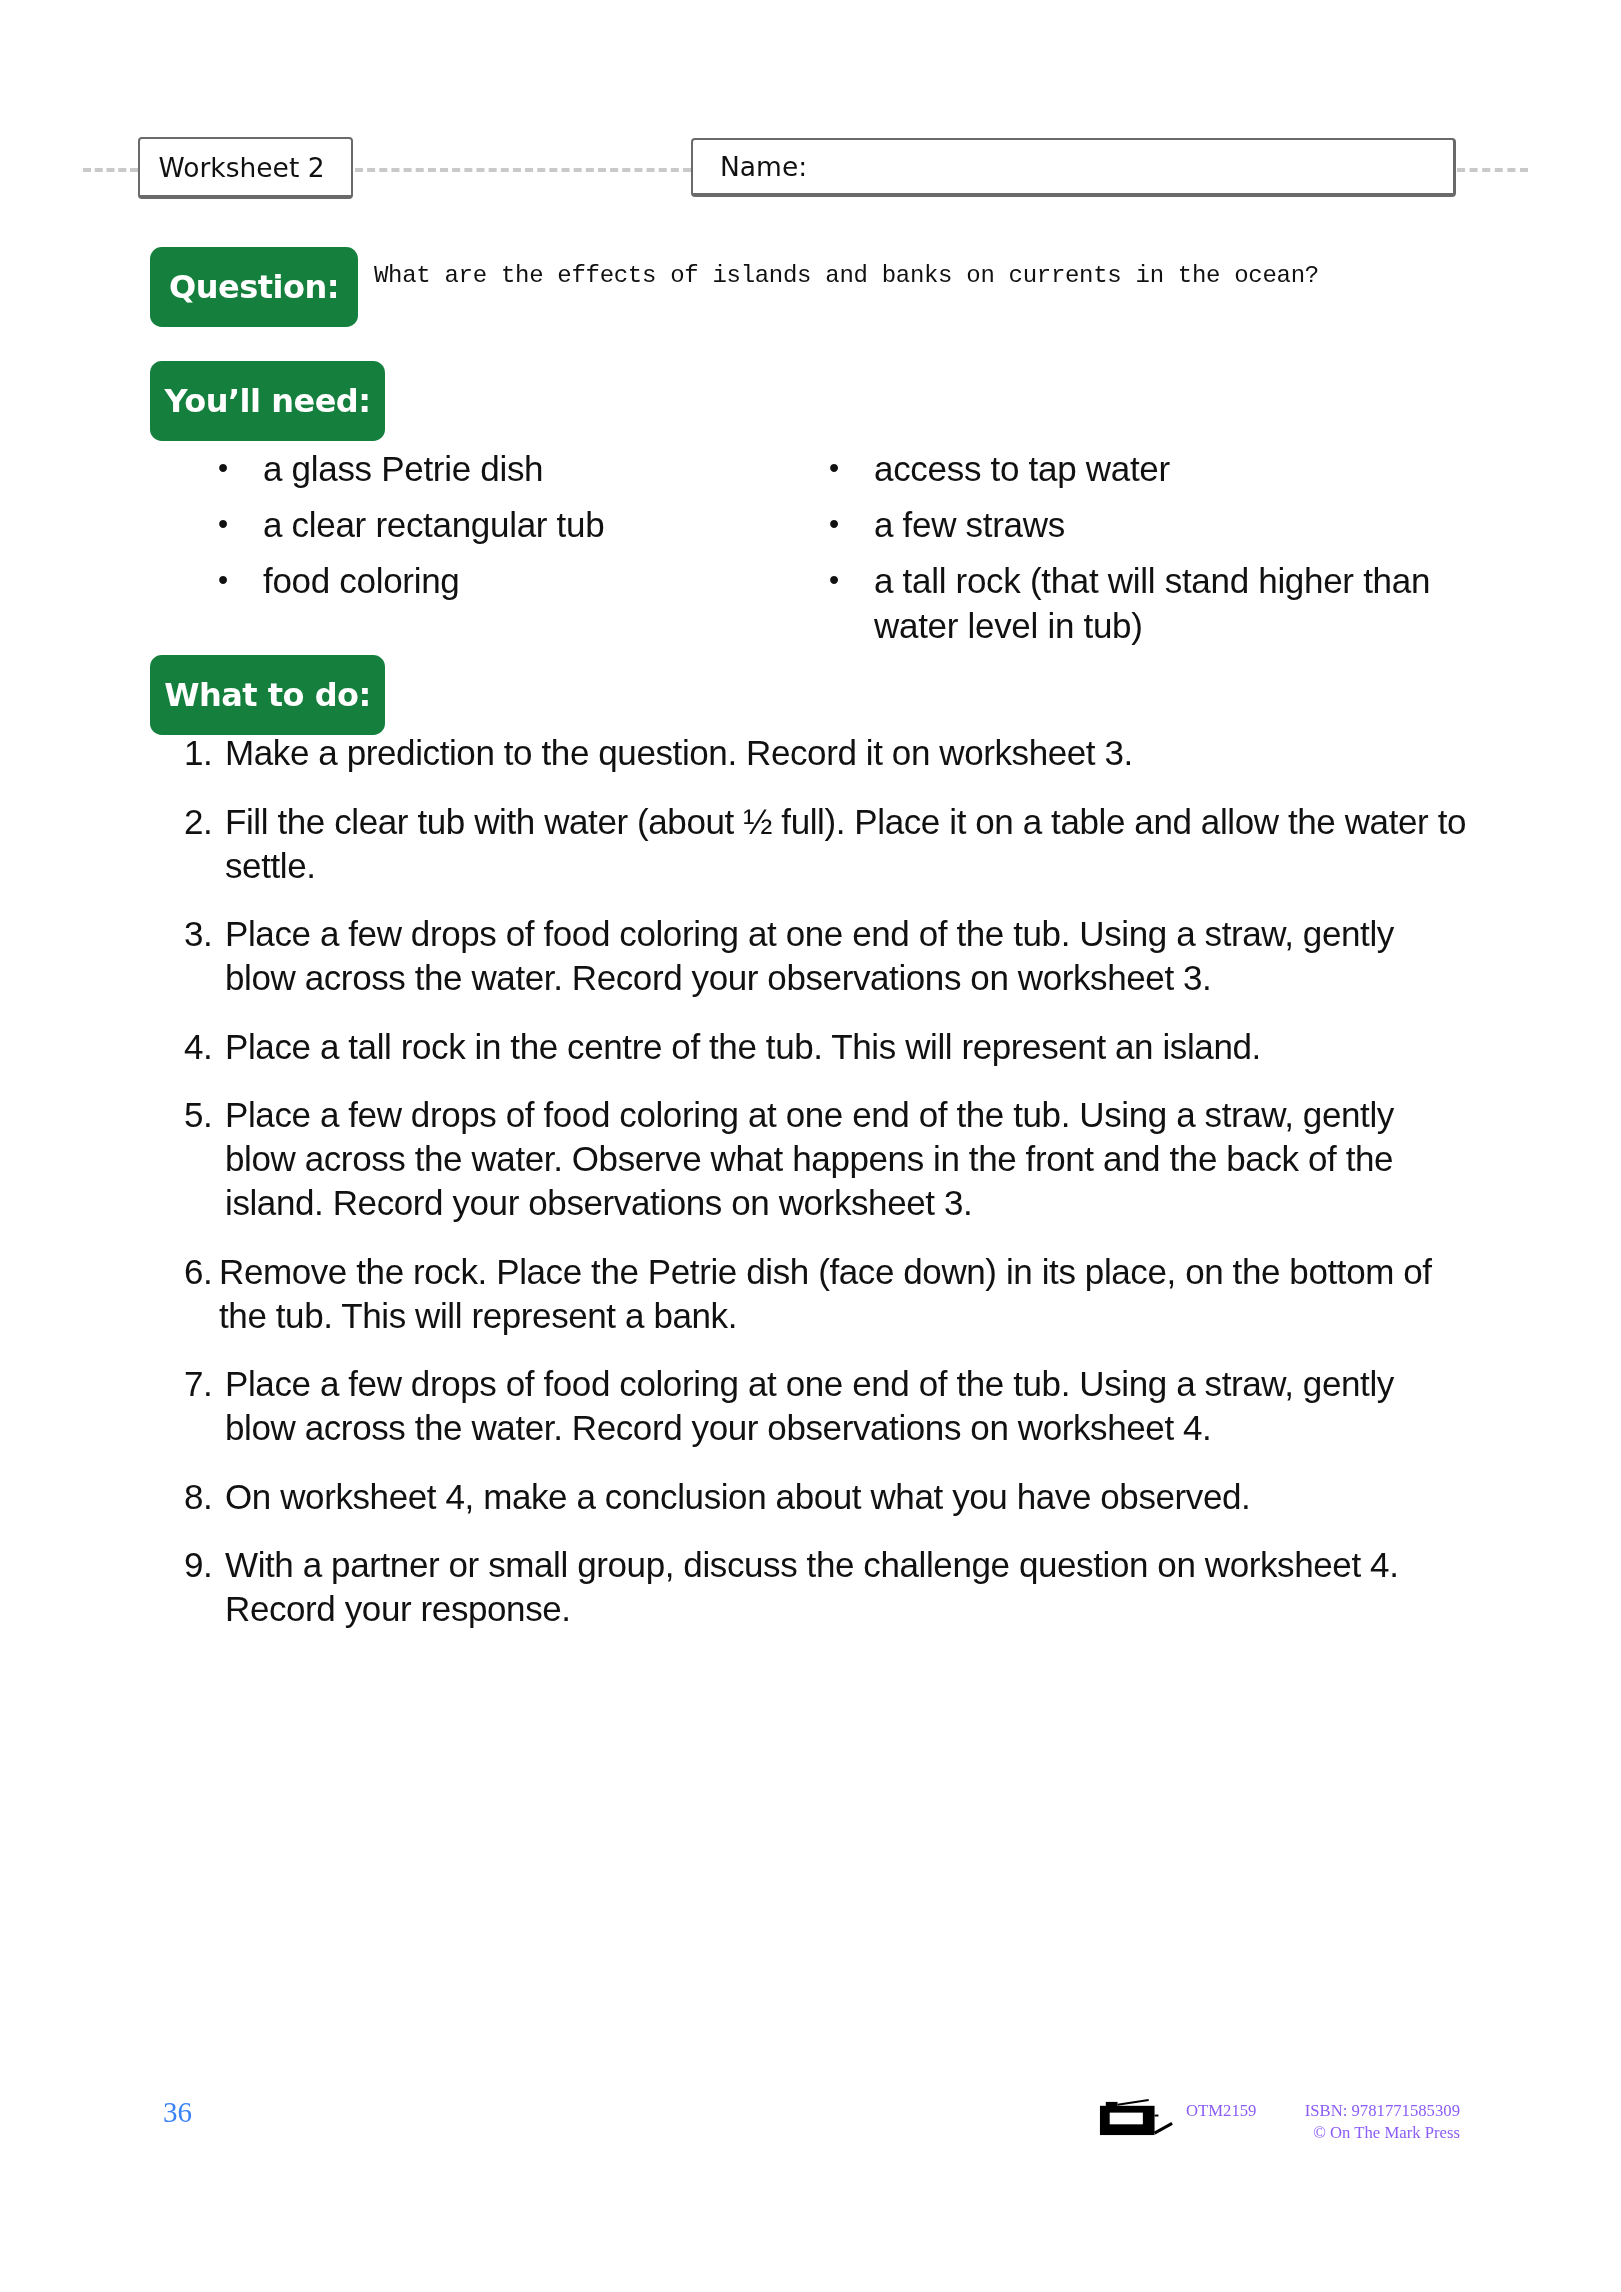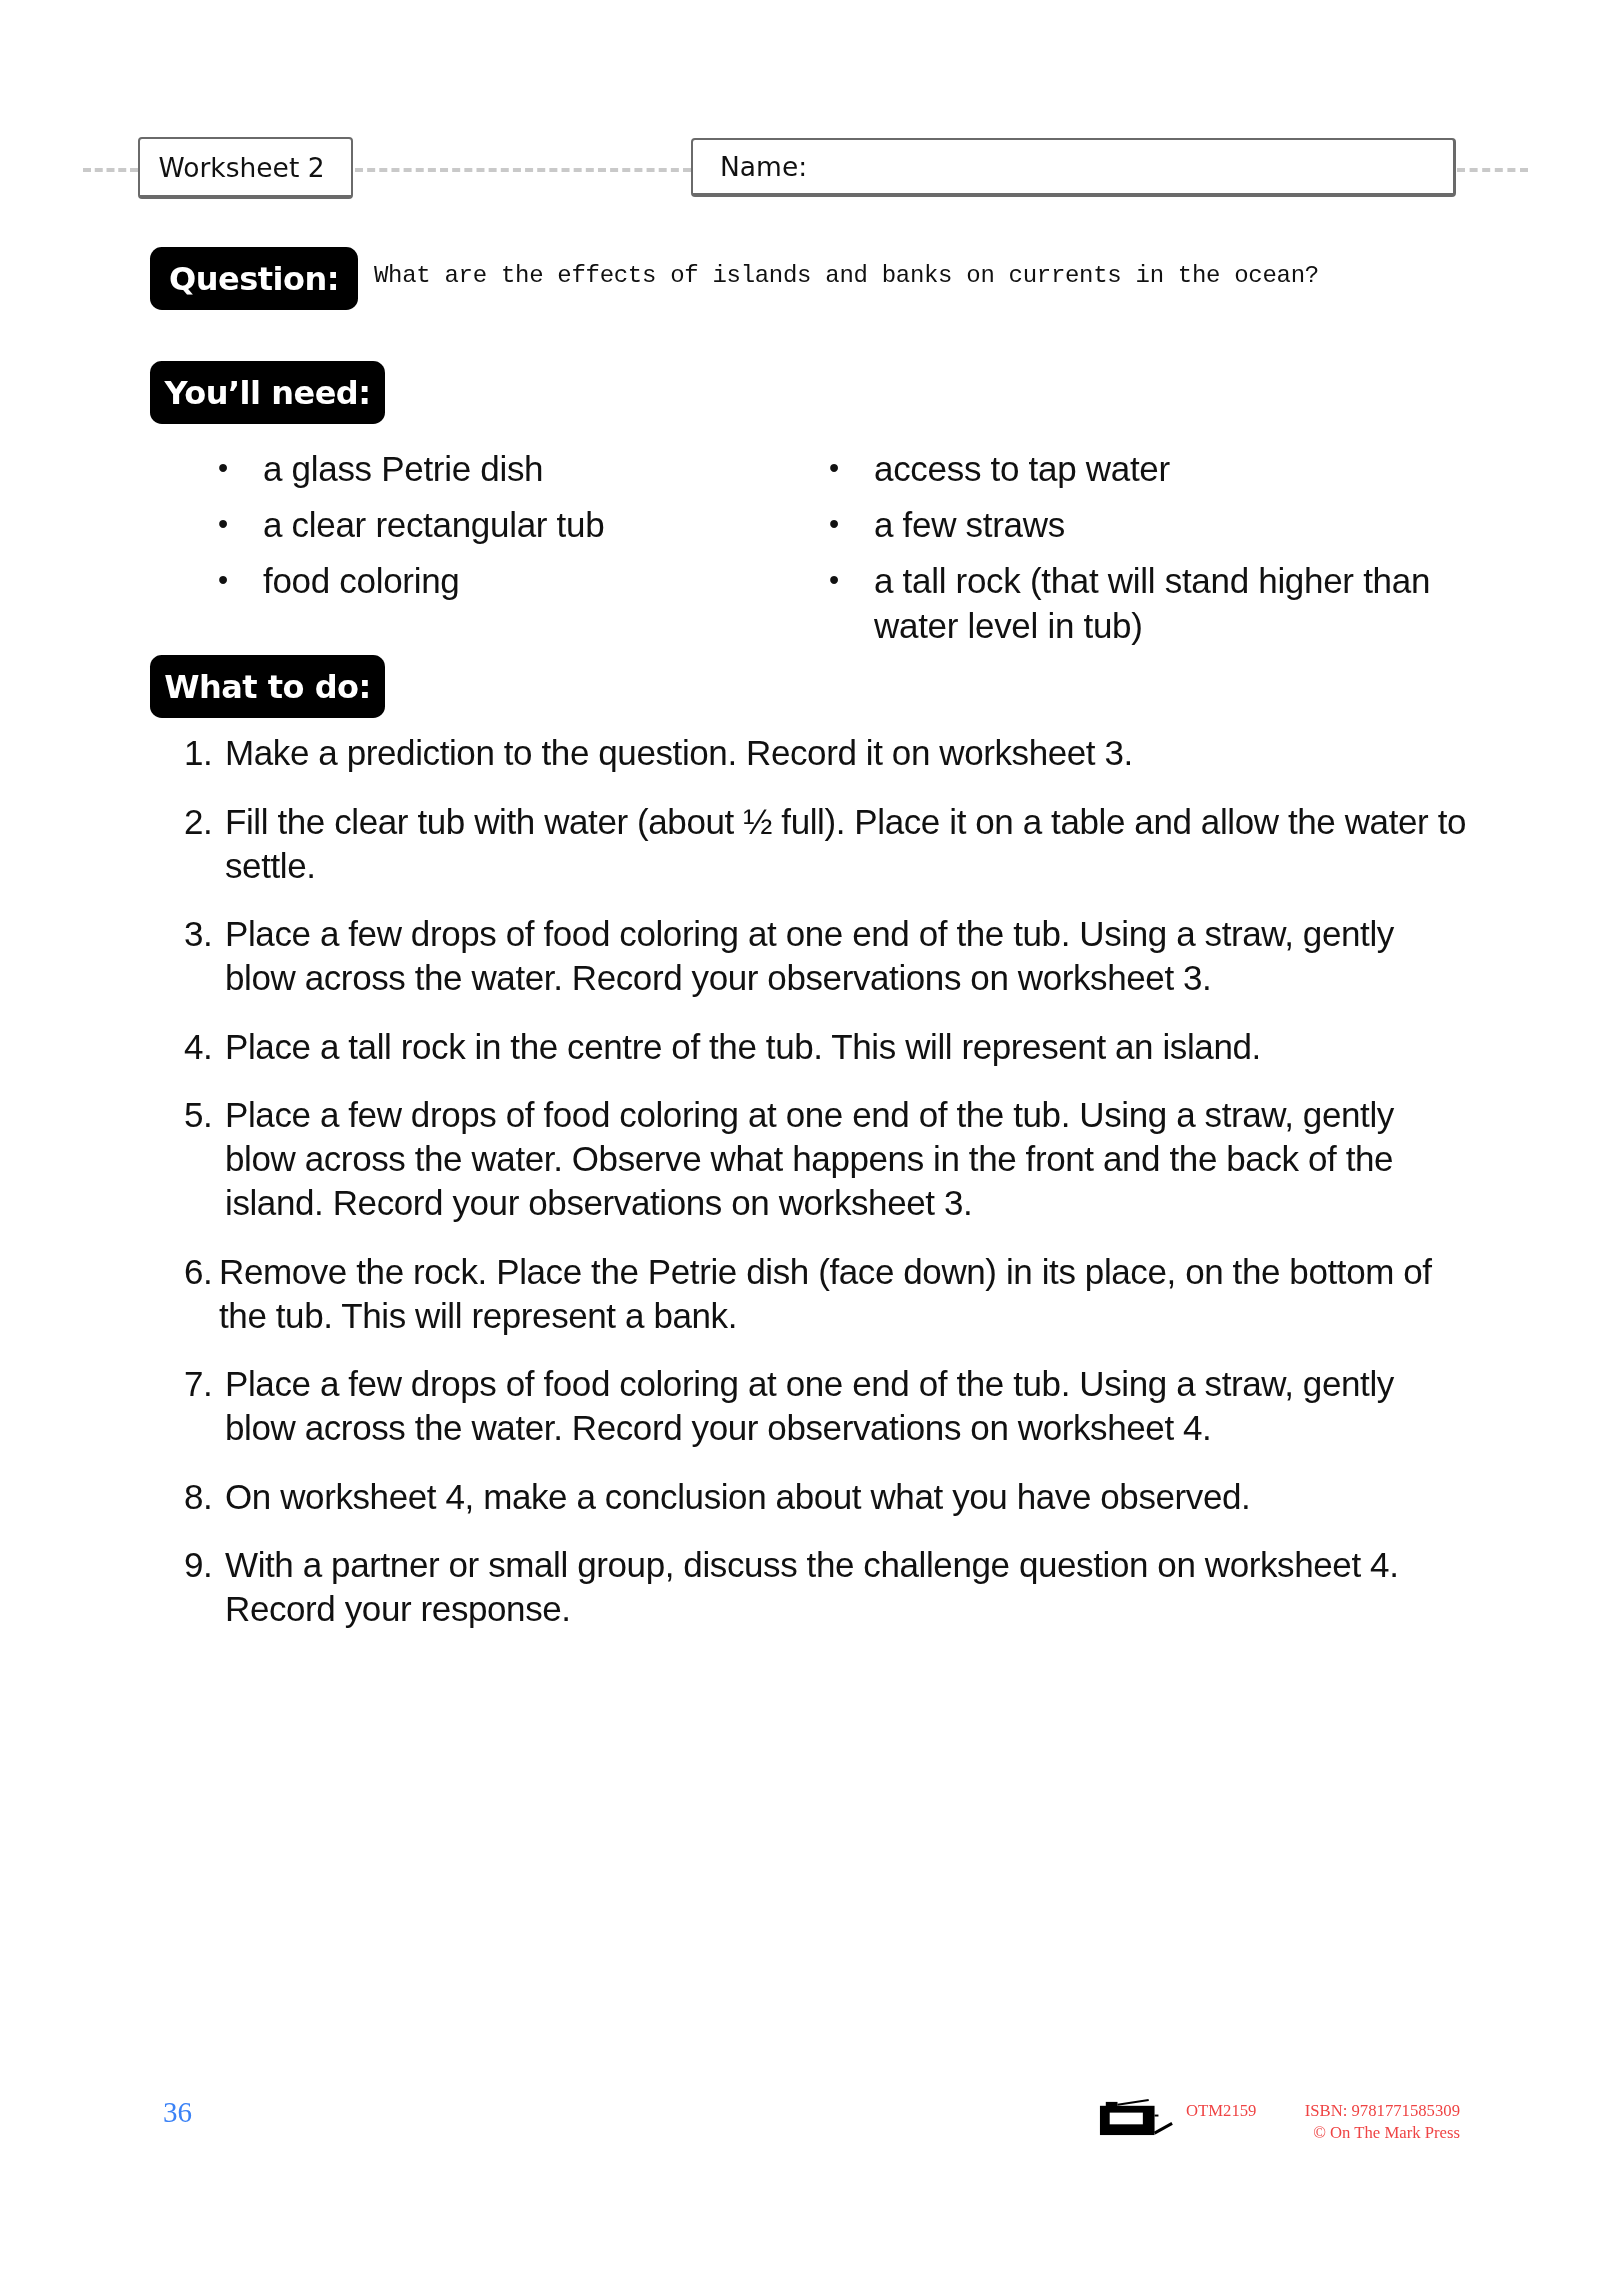--- a/index.html
+++ b/index.html
@@ -47,31 +47,31 @@
       left: 691px; top: 138px;
       width: 765px; height: 59px;
       padding-left: 27px;
       border-right-width: 3.9px;
     }
 
     
     .green-label {
       position: absolute;
       left: 150px;
-      background: #000000;
+      background: #15803d;
       color: #ffffff;
       border-radius: 11.8px;
       font-family: "DejaVu Sans", sans-serif;
       font-weight: bold;
       font-size: 32px;
       letter-spacing: -0.5px;
       display: flex;
       align-items: center;
       justify-content: center;
-      height: 63px;
+      height: 80px;
     }
     .label-question { top: 247px; width: 208px; }
     .label-need     { top: 361px; width: 235px; }
     .label-todo     { top: 655px; width: 235px; }
 
     .question-text {
       position: absolute;
       left: 374px;
       top: 253px;
       width: 980px;
@@ -142,21 +142,21 @@
       width: 78px;
       height: 43px;
     }
     .footer-meta {
       position: absolute;
       left: 1186px;
       top: 2100px;
       font-family: "Liberation Serif", serif;
       font-size: 16.7px;
       line-height: 21.6px;
-      color: #ef4444;
+      color: #8b5cf6;
       text-align: right;
       width: 274px;
     }
     .footer-row1 { display: flex; justify-content: space-between; }
   </style>
 </head>
 <body>
 
 <div class="dash-line dash-left"></div>
 <div class="dash-line dash-mid"></div>

